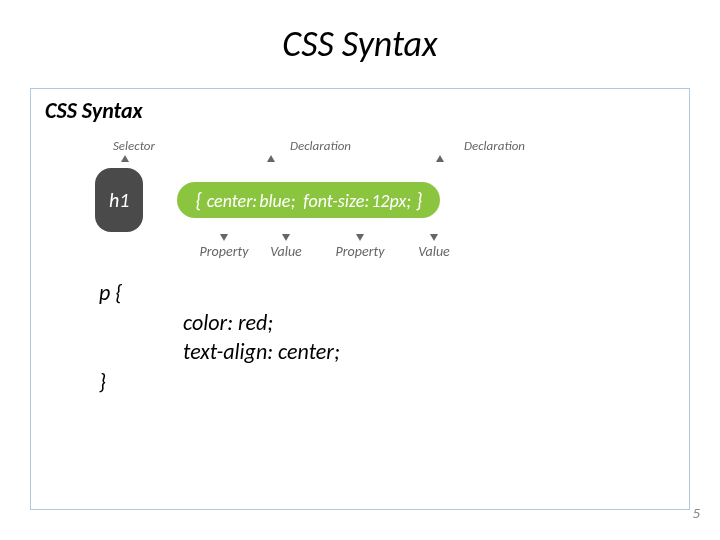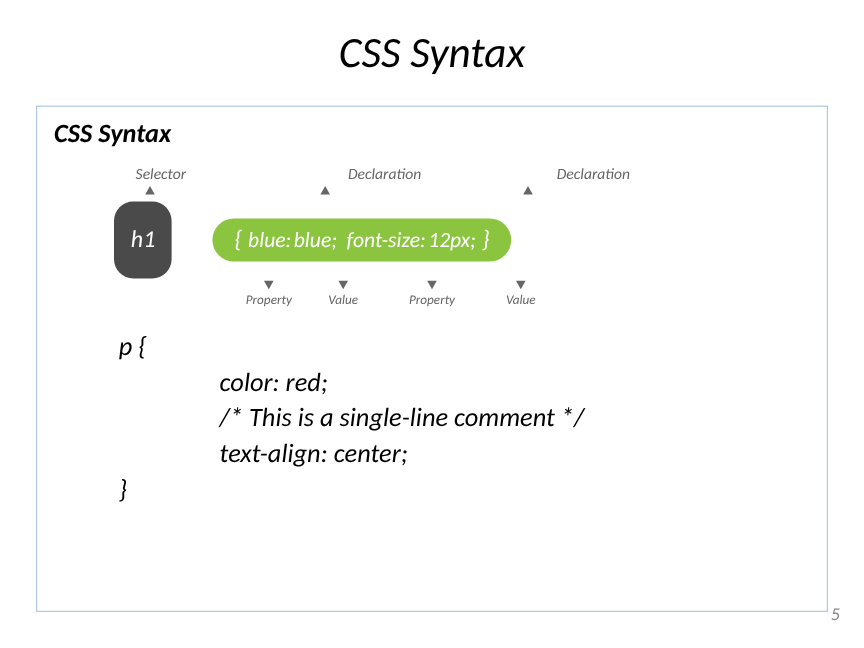--- a/index.html
+++ b/index.html
@@ -40,21 +40,21 @@
   .diag-top, .diag-bottom {
     display: flex;
     align-items: flex-end;
   }
   .diag-label-top {
     font-size: 13px;
     color: #666;
     text-align: right;
   }
   .diag-label-bot {
-    font-size: 11px;
+    font-size: 14px;
     color: #666;
     text-align: center;
   }
   .col-selector { width: 60px; }
   .col-decl1 { width: 160px; margin-left: 36px; }
   .col-decl2 { width: 170px; margin-left: 4px; }
   .diag-mid {
     display: flex;
     align-items: center;
     margin-top: 6px;
@@ -145,21 +145,21 @@
       <div class="col-decl2">
         <div class="diag-label-top">Declaration</div>
         <div class="arrow-down"></div>
       </div>
     </div>
 
     <div class="diag-mid">
       <span class="pill-dark">h1</span>
       <span class="pill-green">
         <span class="brace">{</span>
-        <span class="tok">blue:</span>
+        <span class="tok">center:</span>
         <span class="tok">blue;</span>
         <span class="tok" style="margin-left:6px">font-size:</span>
         <span class="tok">12px;</span>
         <span class="brace">}</span>
       </span>
     </div>
 
     <div class="diag-bot-row">
       <div class="bw">
         <div class="arrow-up"></div>
@@ -176,20 +176,19 @@
       <div class="bw2">
         <div class="arrow-up"></div>
         <div class="diag-label-bot">Value</div>
       </div>
     </div>
   </div>
 
   <div class="code-block">
     <div class="ind1">p {</div>
     <div class="ind2">color: red;</div>
-    <div class="ind2">/* This is a single-line comment */</div>
     <div class="ind2">text-align: center;</div>
     <div class="ind1">}</div>
   </div>
 
 </div>
 
 <div class="page-number">5</div>
 
 </body></html>

